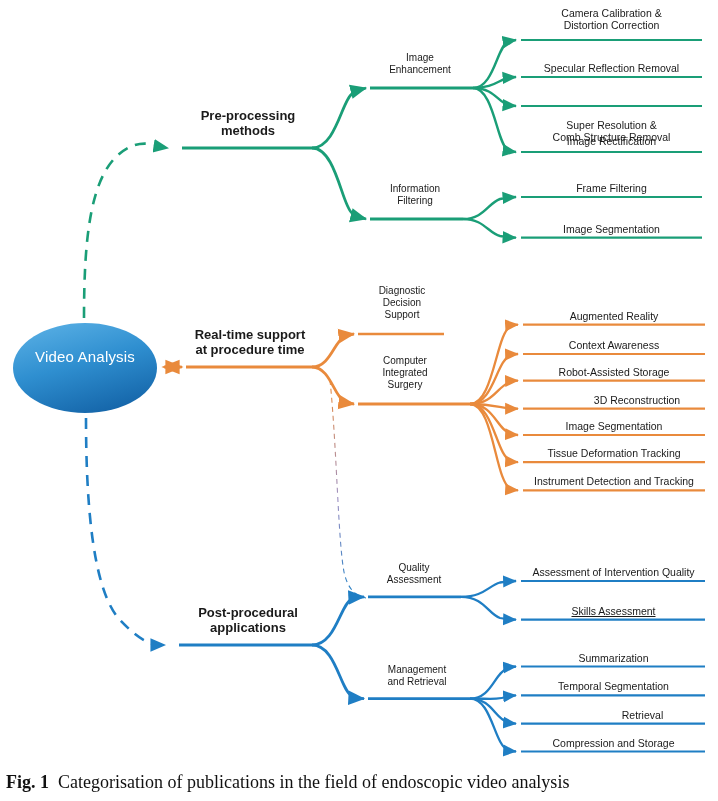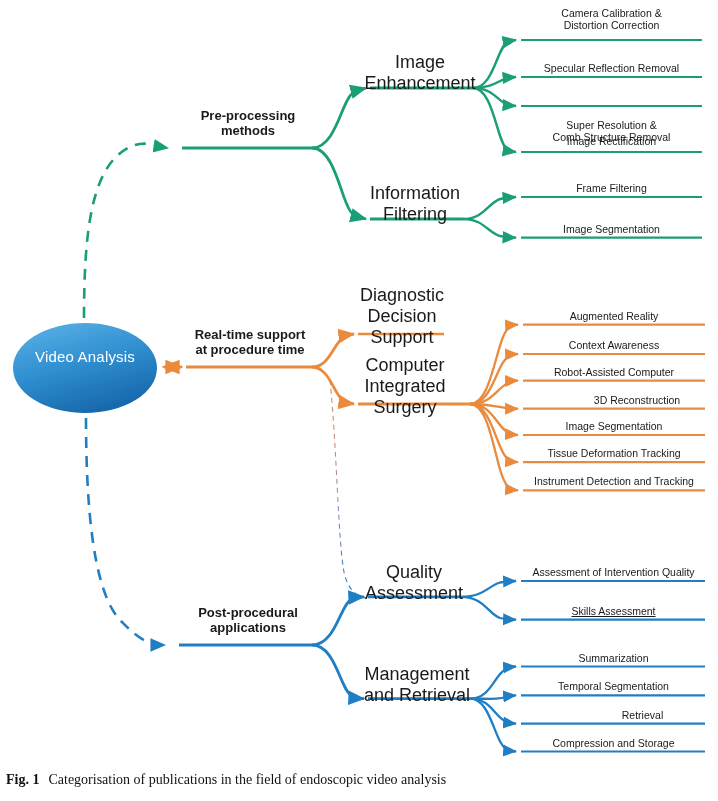--- a/index.html
+++ b/index.html
@@ -4,25 +4,25 @@
 <style>
   html,body{margin:0;padding:0;background:#ffffff;}
   body{width:718px;height:801px;overflow:hidden;
        font-family:"Liberation Sans",sans-serif;}
   #root{position:relative;width:718px;height:801px;background:#fff;}
   svg#mindmap{position:absolute;top:0;left:0;width:718px;height:770px;}
   .node-label{position:absolute;font-family:"Liberation Sans",sans-serif;
      color:#1a1a1a;line-height:1.18;white-space:pre-line;}
   .leaf-label{font-size:10.5px;text-align:center;}
   .branch-label{font-size:13px;font-weight:700;text-align:center;}
-  .sub-label{font-size:18px;text-align:center;}
+  .sub-label{font-size:10px;text-align:center;}
   .center-text{position:absolute;text-align:center;color:#ffffff;
      font-size:15px;line-height:1.25;letter-spacing:.2px;}
   #caption{position:absolute;left:6px;top:772px;width:706px;
-     font-family:"Liberation Serif",serif;font-size:14px;color:#111;}
+     font-family:"Liberation Serif",serif;font-size:18px;color:#111;}
   #caption b{font-weight:700;}
   #caption .cap-txt{margin-left:9px;}
 </style>
 </head>
 <body>
 
 <div id="root">
 
   <svg id="mindmap" viewBox="0 0 718 770">
     <defs>
@@ -168,21 +168,21 @@
 Distortion Correction</div>
   <div class="node-label leaf-label" style="left:521px;top:62px;width:181px;">Specular Reflection Removal</div>
   <div class="node-label leaf-label" style="left:521px;top:91px;width:181px;margin-top:44px;">Image Rectification</div>
   <div class="node-label leaf-label" style="left:521px;top:119px;width:181px;">Super Resolution &amp;
 Comb Structure Removal</div>
   <div class="node-label leaf-label" style="left:521px;top:182px;width:181px;">Frame Filtering</div>
   <div class="node-label leaf-label" style="left:521px;top:222.6px;width:181px;">Image Segmentation</div>
 
   <div class="node-label leaf-label" style="left:523px;top:309.6px;width:182px;">Augmented Reality</div>
   <div class="node-label leaf-label" style="left:523px;top:339px;width:182px;">Context Awareness</div>
-  <div class="node-label leaf-label" style="left:523px;top:365.6px;width:182px;">Robot-Assisted Computer</div>
+  <div class="node-label leaf-label" style="left:523px;top:365.6px;width:182px;">Robot-Assisted Storage</div>
   <div class="node-label leaf-label" style="left:546px;top:393.7px;width:182px;text-align:center;">3D Reconstruction</div>
   <div class="node-label leaf-label" style="left:523px;top:420px;width:182px;">Image Segmentation</div>
   <div class="node-label leaf-label" style="left:523px;top:447.2px;width:182px;">Tissue Deformation Tracking</div>
   <div class="node-label leaf-label" style="left:521px;top:475.3px;width:186px;">Instrument Detection and Tracking</div>
 
   <div class="node-label leaf-label" style="left:521px;top:566px;width:185px;">Assessment of Intervention Quality</div>
   <div class="node-label leaf-label" style="left:521px;top:604.7px;width:185px;text-decoration:underline;">Skills Assessment</div>
   <div class="node-label leaf-label" style="left:521px;top:651.5px;width:185px;">Summarization</div>
   <div class="node-label leaf-label" style="left:521px;top:680.4px;width:185px;">Temporal Segmentation</div>
   <div class="node-label leaf-label" style="left:550px;top:708.6px;width:185px;">Retrieval</div>

